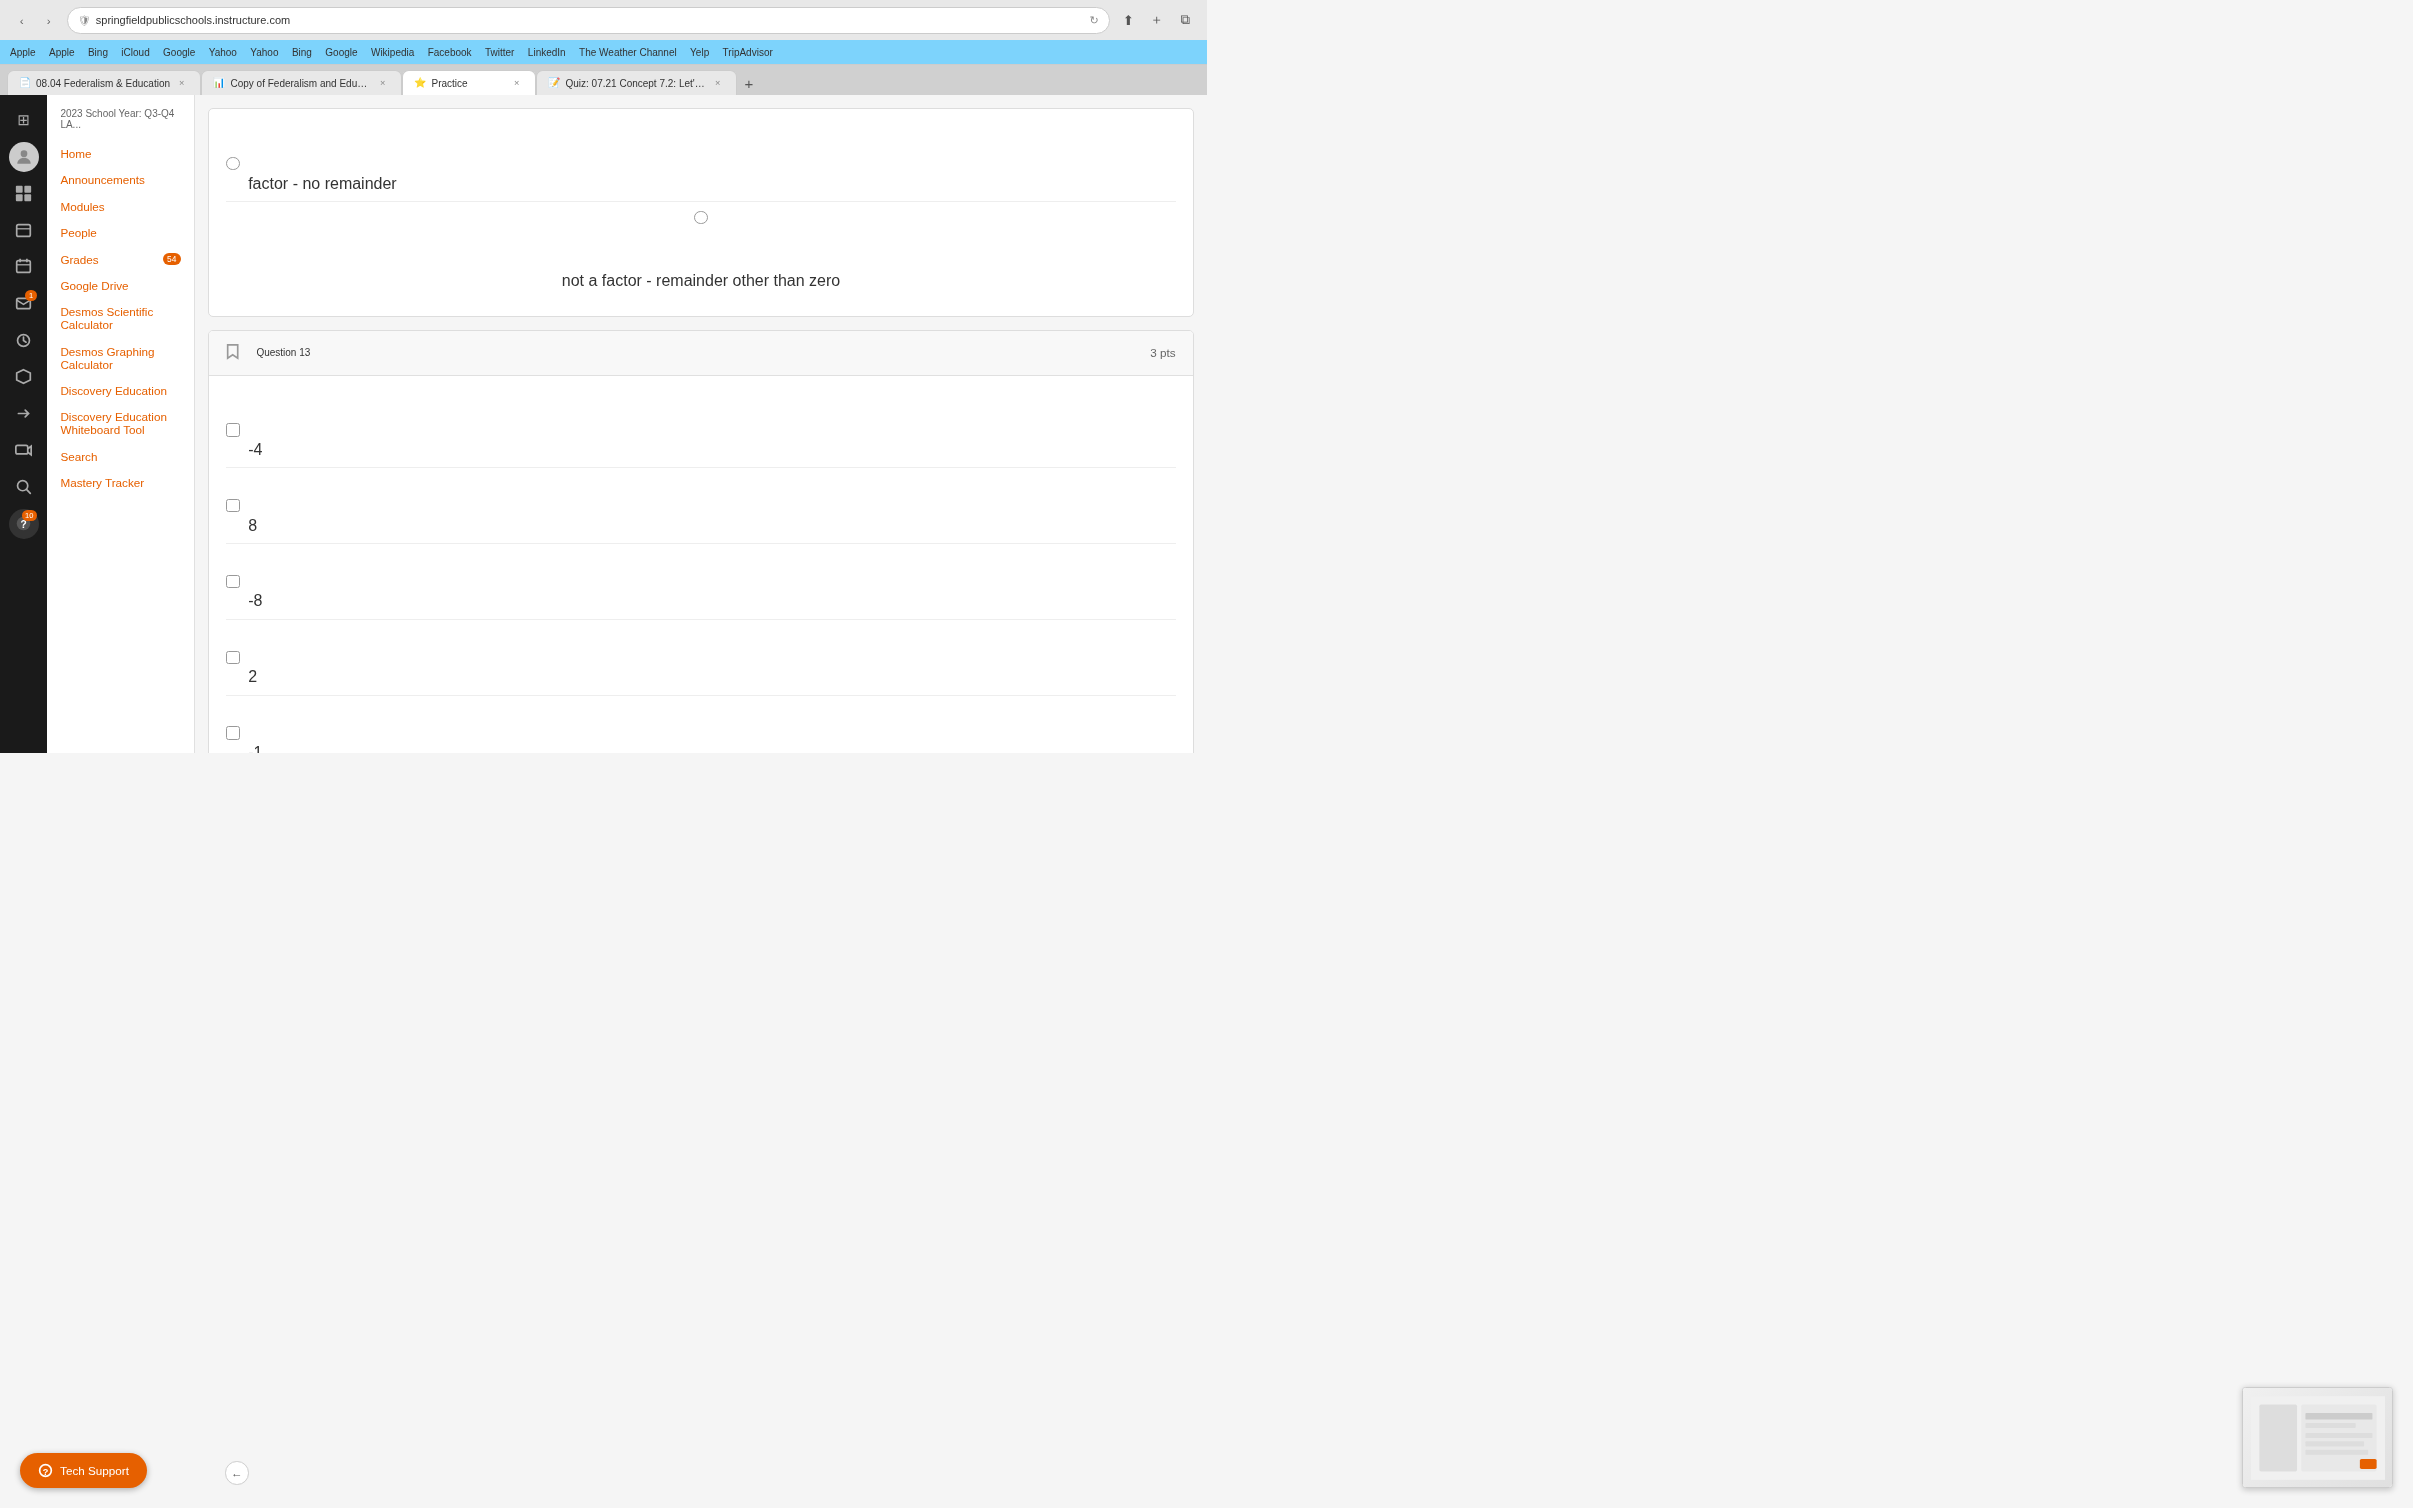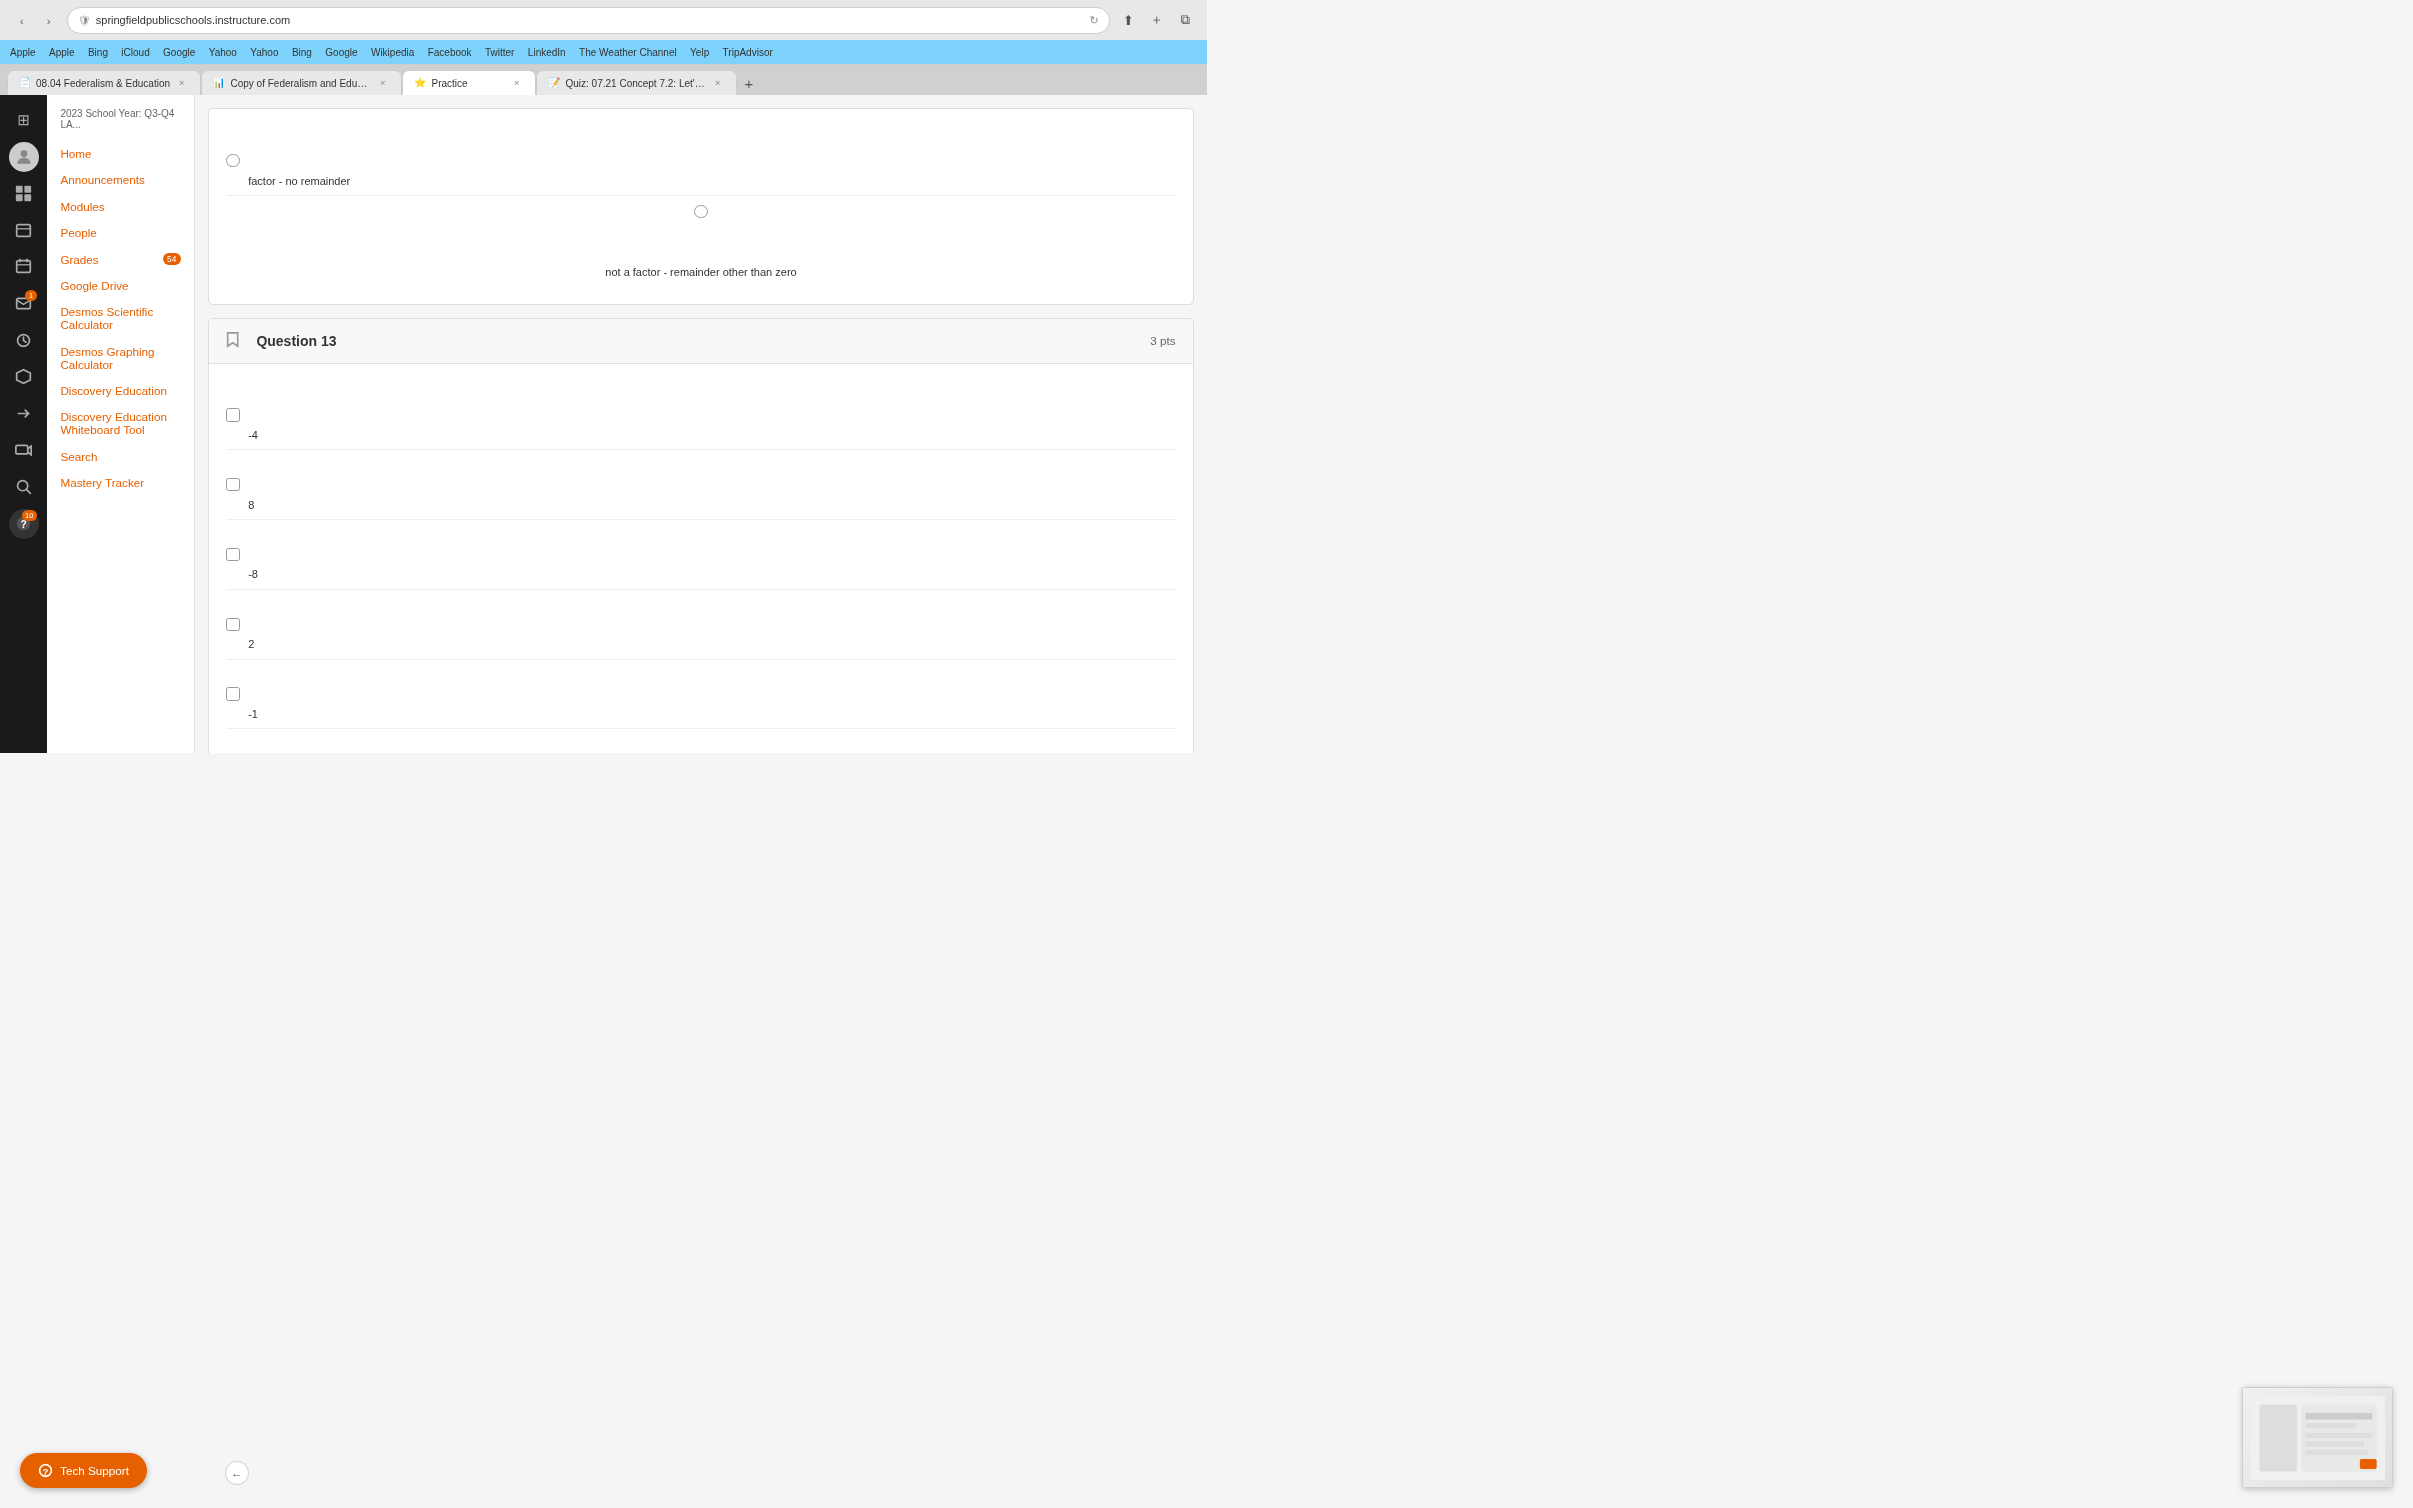--- a/index.html
+++ b/index.html
@@ -42,31 +42,31 @@
     .school-year { padding: 3.4px 13.4px 10px; font-size: 10px; color: #666; }
     .nav-item { padding: 6.7px 13.4px; font-size: 11.7px; color: #e66000; cursor: pointer; display: flex; align-items: center; gap: 6.7px; }
     .nav-item .nav-badge { background: #e66000; color: white; font-size: 8.4px; border-radius: 8.4px; padding: 0.8px 4.2px; min-width: 15px; text-align: center; margin-left: auto; }
 
     
     .content-area { flex: 1; overflow-y: auto; background: #f5f5f5; padding: 13.4px; }
 
     
     .question-card { background: white; border: 0.8px solid #ddd; border-radius: 5px; margin-bottom: 13.4px; overflow: hidden; }
     .question-header { display: flex; align-items: center; justify-content: space-between; padding: 11.7px 17px; background: #f8f8f8; border-bottom: 0.8px solid #e0e0e0; }
-    .question-title { font-size: 14px; font-weight: 700; color: #333; }
+    .question-title { font-size: 10px; font-weight: 400; color: #333; }
     .question-pts { font-size: 11.7px; color: #666; }
     .question-body { padding: 17px; }
     .question-text { font-size: 11.7px; color: #333; line-height: 1.6; margin-bottom: 17px; }
 
     
     .answer-option { display: flex; align-items: center; gap: 8.4px; padding: 8.4px 0; border-bottom: 0.8px solid #eee; }
     .answer-option:last-child { border-bottom: none; }
     .answer-checkbox { width: 13.4px; height: 13.4px; border: 0.8px solid #999; border-radius: 2.5px; flex-shrink: 0; background: white; cursor: pointer; }
     .answer-radio { width: 13.4px; height: 13.4px; border: 0.8px solid #999; border-radius: 50%; flex-shrink: 0; background: white; cursor: pointer; }
-    .answer-label { font-size: 11px; color: #333; margin-top: 40px; }
+    .answer-label { font-size: 16px; color: #333; margin-top: 40px; }
 
     
     .question-bookmark { width: 20px; color: #999; font-size: 13.4px; cursor: pointer; }
 
     
     .tech-support-btn { position: fixed; bottom: 20px; left: 20px; background: #e66000; color: white; border: none; border-radius: 20px; padding: 10px 18.4px; font-size: 11.7px; font-weight: 500; cursor: pointer; display: flex; align-items: center; gap: 6.7px; box-shadow: 0 1.7px 6.7px rgba(0,0,0,0.3); z-index: 100; }
 
     
     .collapse-btn { position: fixed; bottom: 20px; left: 201px; background: white; border: 0.8px solid #ccc; border-radius: 50%; width: 23.5px; height: 23.5px; display: flex; align-items: center; justify-content: center; cursor: pointer; z-index: 100; font-size: 11.7px; color: #555; }
 

